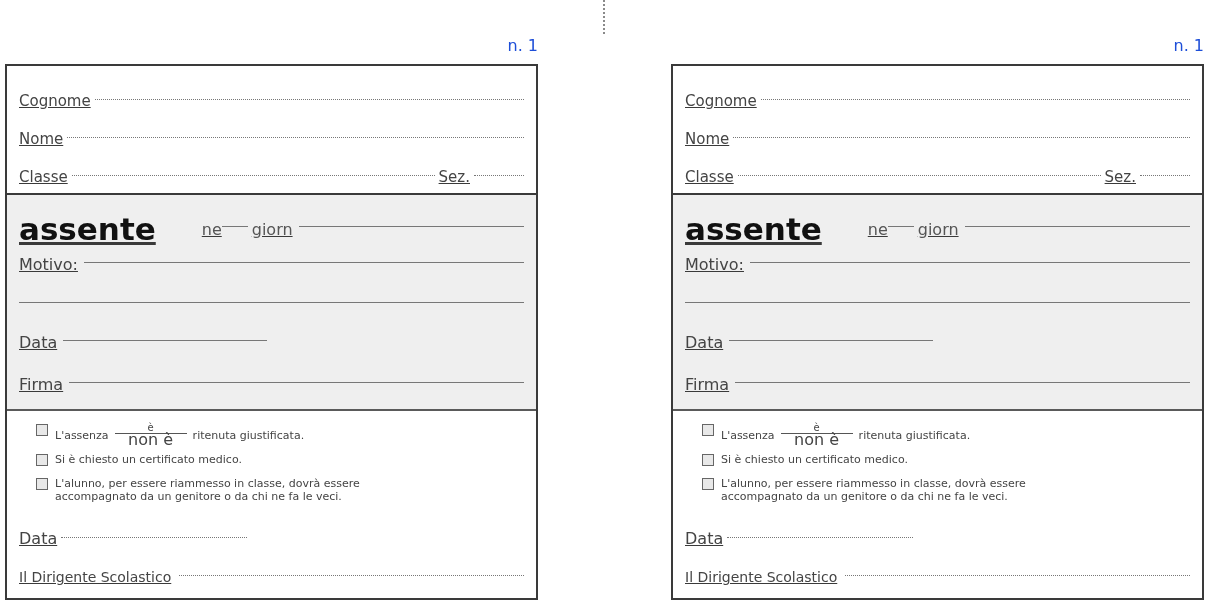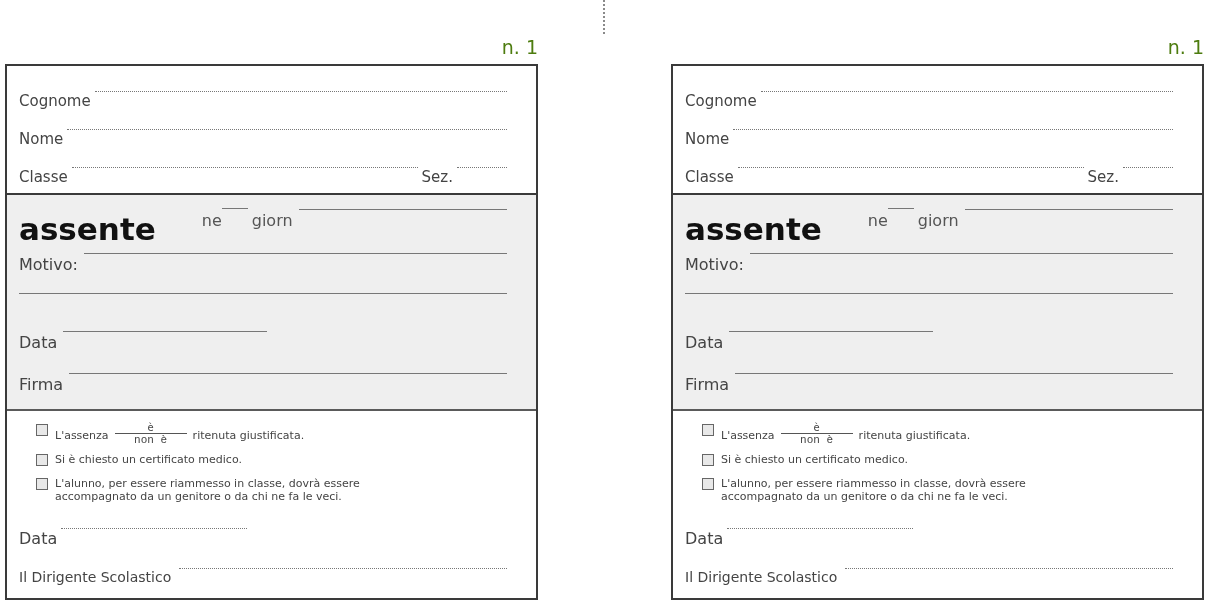--- a/index.html
+++ b/index.html
@@ -8,35 +8,35 @@
       font-family: "DejaVu Sans", "Liberation Sans", sans-serif;
       color: #3a3a3a;
     }
     .cut-line {
       position: absolute; left: 603px; top: 0; width: 0; height: 34px;
       border-left: 2px dotted #8a8a8a;
     }
     .card-wrap { position: absolute; top: 30px; }
     .card-number {
       position: absolute; right: 0; top: 6px;
-      font-size: 19px; color: #4d7c0f; letter-spacing: 0px;
+      font-size: 16px; color: #1d4ed8; letter-spacing: 0px;
     }
     .card {
       position: absolute; top: 34px; left: 0;
       border: 2px solid #3a3a3a; box-sizing: border-box;
       background: #fff;
     }
     .sec { position: relative; box-sizing: border-box; }
     .sec-top { height: 129px; border-bottom: 2px solid #3a3a3a; }
     .sec-mid { height: 216px; background: #efefef; border-bottom: 2px solid #5a5a5a; }
     .sec-bot { height: auto; }
 
     .row {
-      position: absolute; left: 12px; right: 29px;
-      display: flex; align-items: flex-start; white-space: nowrap;
+      position: absolute; left: 12px; right: 12px;
+      display: flex; align-items: center; white-space: nowrap; text-decoration: underline;
     }
     .lbl { font-size: 15px; color: #444; }
     .dots {
       flex: 1; margin-left: 4px; height: 1px;
       border-bottom: 1px dotted #777; transform: translateY(-2px);
     }
     .dots.fixed { flex: none; }
     .line {
       flex: 1; height: 1px; border-bottom: 1px solid #777;
       margin-left: 6px; transform: translateY(-3px);
@@ -58,21 +58,21 @@
     }
     .chk {
       width: 10px; height: 10px; border: 1px solid #666; background: #e8e8e8;
       margin-right: 7px; flex: none; margin-top: 1px;
     }
     .frac {
       display: inline-flex; flex-direction: column; align-items: center;
       margin: 0 6px; vertical-align: middle; position: relative; top: -1px;
     }
     .frac .num { font-size: 10px; line-height: 11px; padding: 0 8px; border-bottom: 1px solid #555; width: 56px; text-align: center; }
-    .frac .den { font-size: 11px; line-height: 12px; font-family: Liberation Mono, monospace; }
+    .frac .den { font-size: 16px; line-height: 12px; }
     .chk-text { display: inline-flex; align-items: center; }
     .multi { white-space: normal; }
   </style>
 </head>
 <body>
 
 <div class="cut-line"></div>
 
 <div class="card-wrap" style="left:5px; width:533px;">
   <div class="card-number">n. 1</div>

